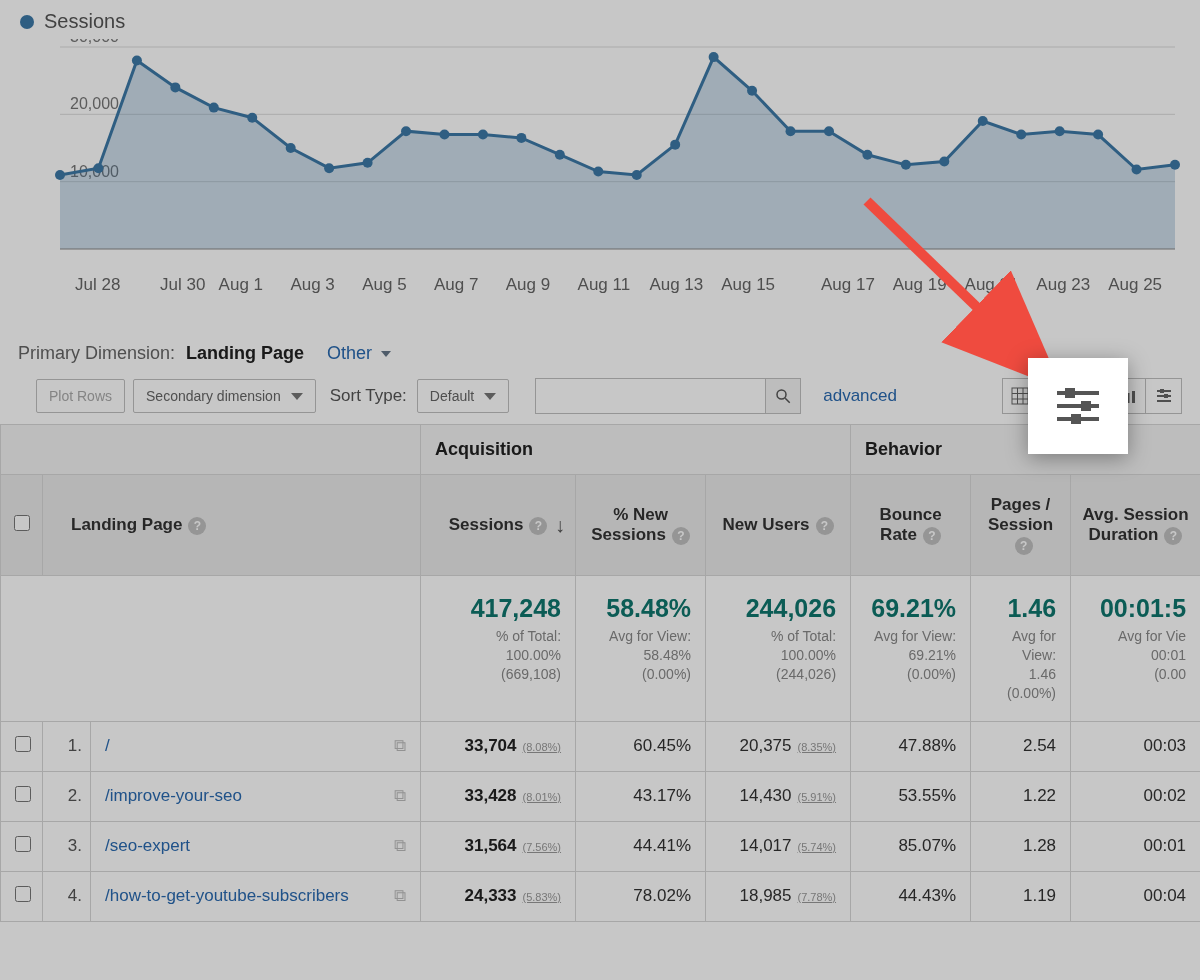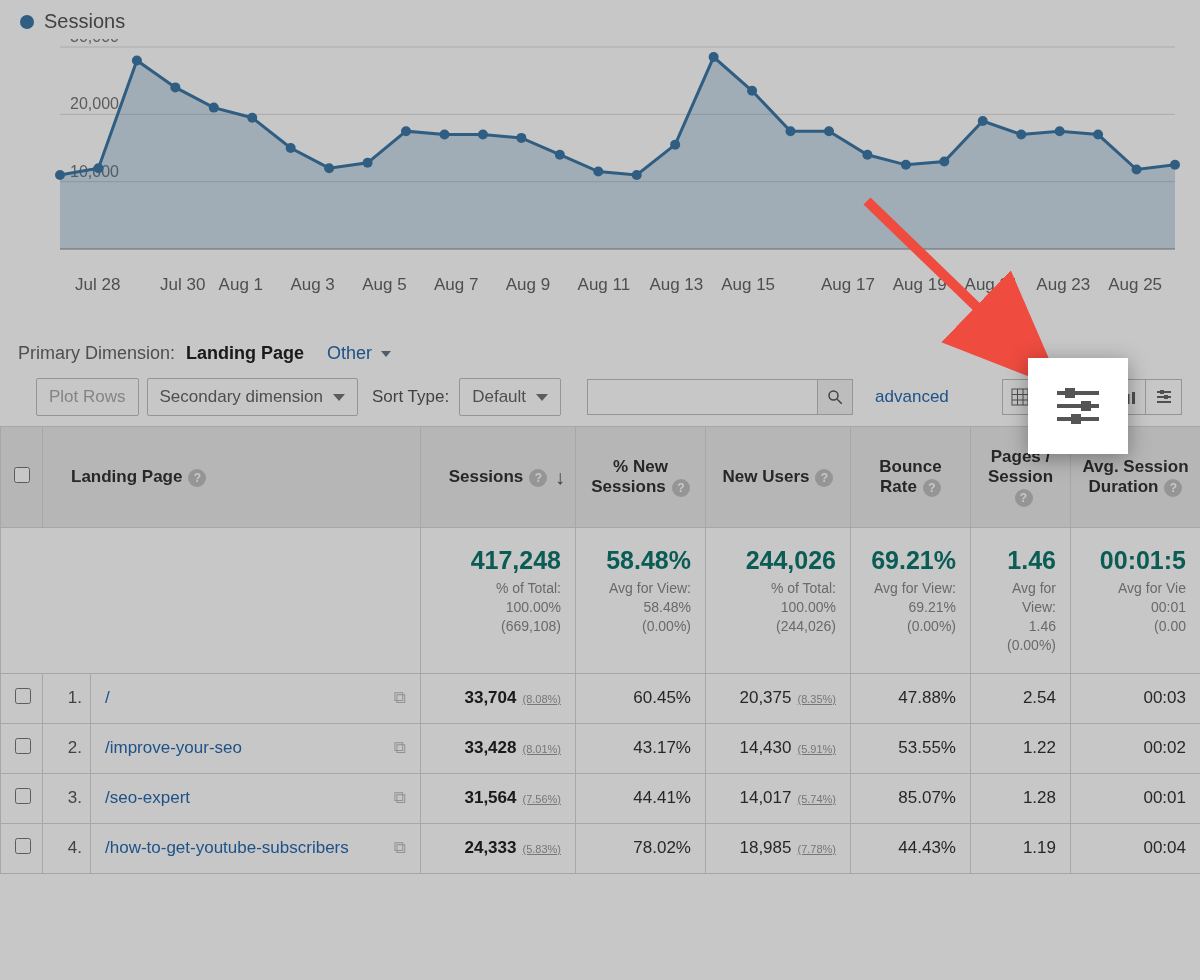--- a/index.html
+++ b/index.html
@@ -18,21 +18,21 @@
 
   
   .dim-bar { padding: 48px 32px 0 18px; font-size:18px; color:#444; }
   .dim-bar .primary-label { font-weight:400; color:#666; }
   .dim-bar .selected { font-weight:700; color:#222; margin-left:6px; }
   .dim-bar .other { color:#2a6ab0; margin-left:18px; cursor:pointer; }
   .dim-bar .other .caret { display:inline-block; margin-left:4px; border-left:5px solid transparent; border-right:5px solid transparent; border-top:6px solid #678; vertical-align:middle; }
 
   
   .toolbar { display:flex; align-items:center; gap:8px; padding: 14px 18px 10px 36px; font-size:17px; color:#555; background:#fff; }
-  .btn { border:1px solid #bfbfbf; background:#fff; padding:8px 12px; font-size:17px; color:#666; border-radius:2px; cursor:pointer; }
+  .btn { border:1px solid #bfbfbf; background:#fff; padding:8px 12px; font-size:14px; color:#666; border-radius:2px; cursor:pointer; }
   .btn.disabled { color:#aaa; }
   .dd { display:flex; align-items:center; gap:10px; }
   .dd .caret { display:inline-block; border-left:6px solid transparent; border-right:6px solid transparent; border-top:7px solid #777; }
   .sort-label { margin-left:6px; margin-right:2px; }
   .searchwrap { display:flex; align-items:center; margin-left:18px; }
   .searchwrap input { width:230px; height:36px; border:1px solid #bfbfbf; border-right:none; padding:4px 8px; font-size:16px; }
   .searchwrap .sbtn { width:36px; height:36px; border:1px solid #bfbfbf; background:#f3f3f3; display:flex; align-items:center; justify-content:center; cursor:pointer; }
   .adv { color:#2a6ab0; margin-left:14px; cursor:pointer; }
   .viewbtns { margin-left:auto; display:flex; }
   .vbtn { width:36px; height:36px; border:1px solid #bfbfbf; border-left:none; display:flex; align-items:center; justify-content:center; color:#666; cursor:pointer; }
@@ -208,20 +208,25 @@
       <col style="width:48px">
       <col style="width:330px">
     <col style="width:155px">
       <col style="width:130px">
       <col style="width:145px">
     <col style="width:120px">
       <col style="width:100px">
       <col style="width:130px">
   </colgroup>
   <thead>
+    <tr class="grp-head">
+      <th colspan="3" style="background:#f3f3f3;border-right:1px solid #d7d7d7"></th>
+      <th colspan="3">Acquisition</th>
+      <th colspan="3">Behavior</th>
+    </tr>
     <tr class="col-head">
       <th class="cb"><input type="checkbox" class="ck" style=""></th>
       <th colspan="2" class="landing">
         <span>Landing Page</span><span class="help">?</span>
       </th>
       <th>
         <span>Sessions</span><span class="help">?</span>
         <span class="sort-arrow">↓</span>
       </th>
       <th><span>% New Sessions</span><span class="help">?</span></th>

